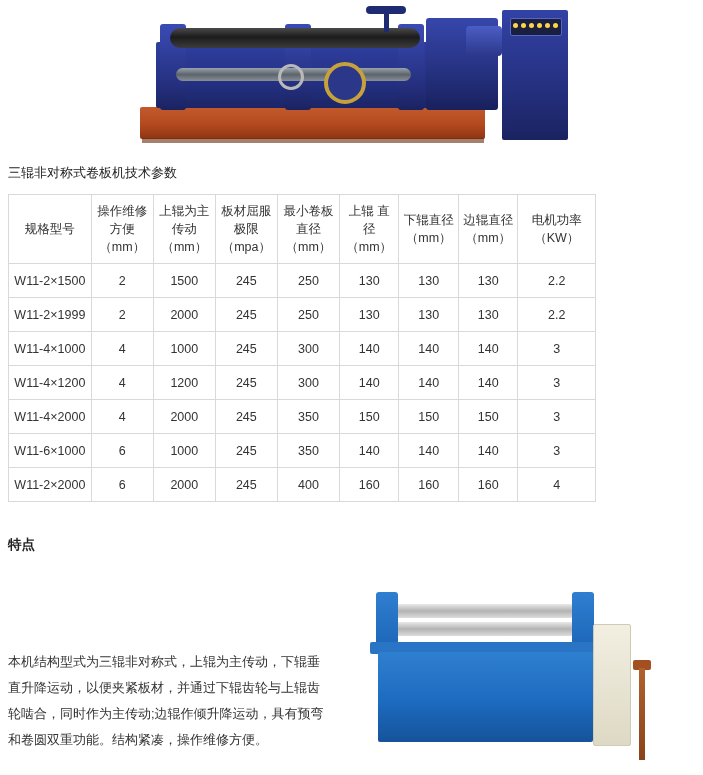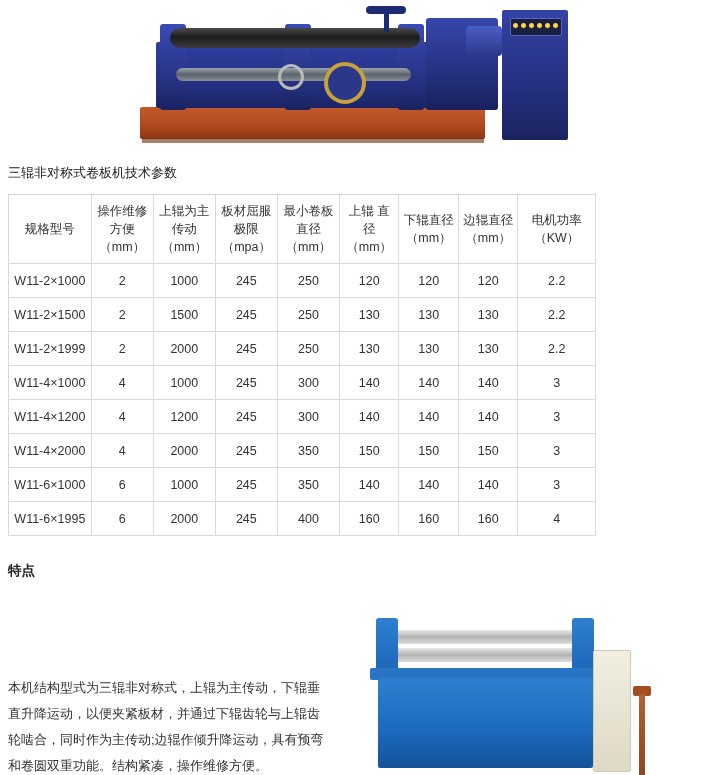--- a/index.html
+++ b/index.html
@@ -179,21 +179,21 @@
     font-size: 13px;
     font-weight: normal;
     color: #222222;
     margin: 14px 0 12px 8px;
     padding: 0;
   }
   h2.section-title-2 {
     font-size: 13.5px;
     font-weight: bold;
     color: #222222;
-    margin: 26px 0 0 8px;
+    margin: 34px 0 0 8px;
     padding: 0;
   }
 
   
   table.spec {
     border-collapse: collapse;
     margin: 0 0 0 8px;
     width: 588px;
     table-layout: fixed;
   }
@@ -349,31 +349,20 @@
         <th style="width:10.5%">板材屈服极限（mpa）</th>
         <th style="width:10.5%">最小卷板直径（mm）</th>
         <th style="width:10%">上辊 直径（mm）</th>
         <th style="width:10%">下辊直径（mm）</th>
         <th style="width:10%">边辊直径（mm）</th>
         <th style="width:13.5%">电机功率（KW）</th>
       </tr>
     </thead>
     <tbody>
       <tr>
-        <td class="model">W11-2×1000</td>
-        <td>2</td>
-        <td>1000</td>
-        <td>245</td>
-        <td>250</td>
-        <td>120</td>
-        <td>120</td>
-        <td>120</td>
-        <td>2.2</td>
-      </tr>
-      <tr>
         <td class="model">W11-2×1500</td>
         <td>2</td>
         <td>1500</td>
         <td>245</td>
         <td>250</td>
         <td>130</td>
         <td>130</td>
         <td>130</td>
         <td>2.2</td>
       </tr>
@@ -426,21 +415,21 @@
         <td>6</td>
         <td>1000</td>
         <td>245</td>
         <td>350</td>
         <td>140</td>
         <td>140</td>
         <td>140</td>
         <td>3</td>
       </tr>
       <tr>
-        <td class="model">W11-6×1995</td>
+        <td class="model">W11-2×2000</td>
         <td>6</td>
         <td>2000</td>
         <td>245</td>
         <td>400</td>
         <td>160</td>
         <td>160</td>
         <td>160</td>
         <td>4</td>
       </tr>
     </tbody>

